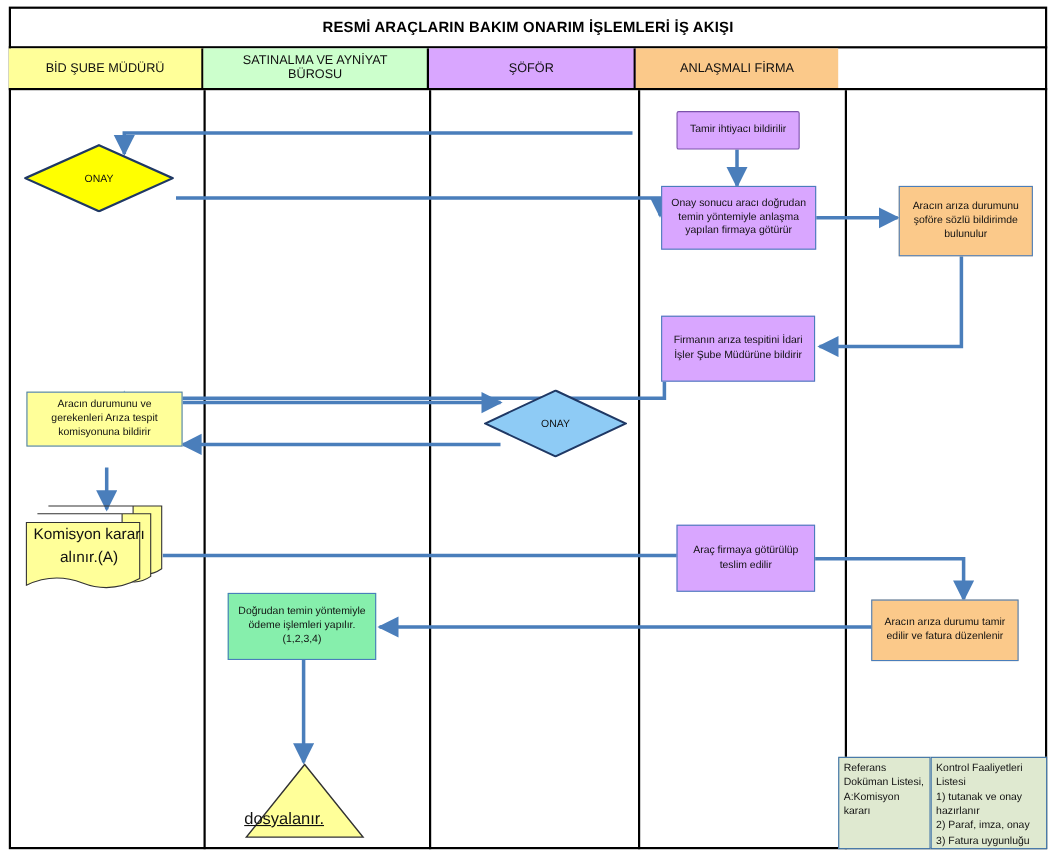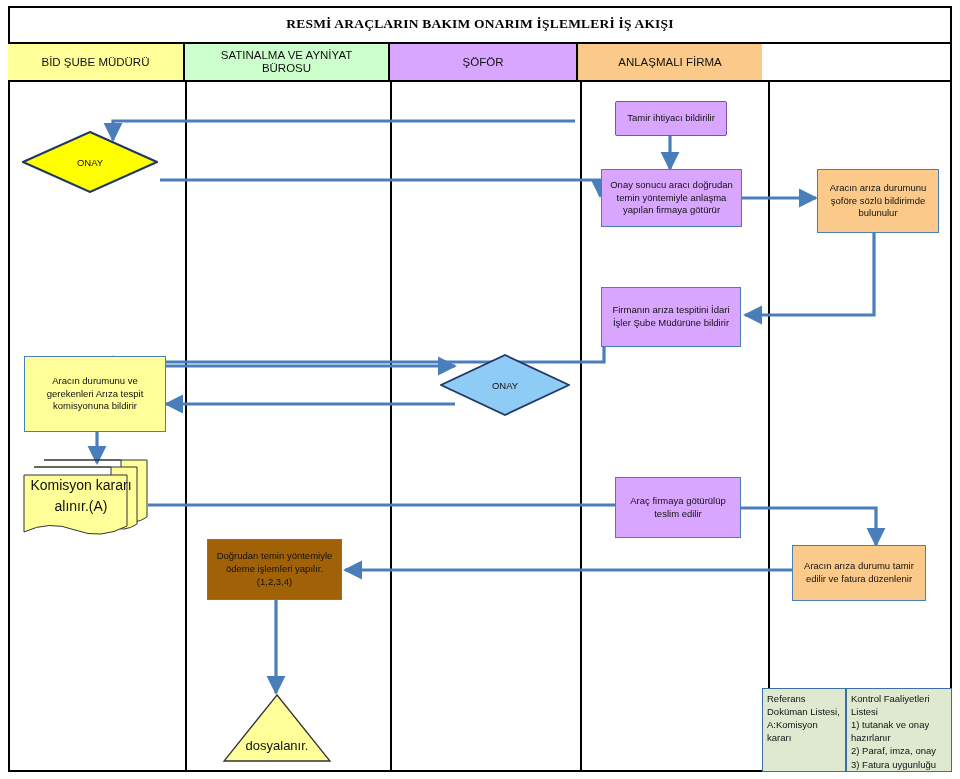--- a/index.html
+++ b/index.html
@@ -39,21 +39,20 @@
     display: flex;
     align-items: center;
     justify-content: center;
   }
   .title-text {
     font-size: 13.5px;
     font-weight: bold;
     letter-spacing: 0.2px;
     color: #000;
     text-align: right;
-    font-family: Liberation Serif, serif;
   }
 
   
   .header-row {
     position: absolute;
     left: 8px;
     top: 44px;
     width: 944px;
     height: 38px;
     display: flex;
@@ -131,23 +130,23 @@
     color: #111;
   }
 
   
   .tri { position: absolute; }
   .tri svg { position:absolute; left:0; top:0; }
   .tri .tri-label {
     position: absolute;
     left: 0; bottom: 10px;
     width: 100%;
-    text-align: center;
-    font-size: 13px;
-    color: #111;
+    font-size: 15px;
+    color: #111;
+    text-decoration: underline;
   }
 
   
   .ref-box {
     position: absolute;
     box-sizing: border-box;
     border: 1.6px solid #3a6ea5;
     background: #dfe9d0;
     font-size: 9.5px;
     line-height: 1.38;
@@ -253,21 +252,21 @@
   </div>
 
   <div class="node rect" style="left:817px;top:169px;width:122px;height:64px;background:#fbc98a">
     <span>Aracın arıza durumunu şoföre sözlü bildirimde bulunulur</span>
   </div>
 
   <div class="node rect" style="left:601px;top:287px;width:140px;height:60px;background:#d9a6ff">
     <span>Firmanın arıza tespitini İdari İşler Şube Müdürüne bildirir</span>
   </div>
 
-  <div class="node rect" style="left:24px;top:356px;width:142px;height:76px;background:#ffff99">
+  <div class="node rect" style="left:24px;top:356px;width:142px;height:50px;background:#ffff99">
     <span>Aracın durumunu ve gerekenleri Arıza tespit komisyonuna bildirir</span>
   </div>
 
   <div class="diamond-wrap" style="left:440px;top:354px;width:130px;height:62px">
     <svg width="130" height="62" viewBox="0 0 130 62" xmlns="http://www.w3.org/2000/svg">
       <polygon points="65,1 129,31 65,61 1,31" fill="#8ecbf5" stroke="#1f3864" stroke-width="1.8"></polygon>
     </svg>
     <div class="diamond-label">ONAY</div>
   </div>
 
@@ -277,21 +276,21 @@
       <path d="M12,10 H115 V67 q-13,9 -26,2 V10 Z" fill="#ffff99" stroke="#333" stroke-width="1"></path>
       <path d="M2,18 H105 V69 q-26,14 -52,4 q-26,-10 -51,2 V18 Z" fill="#ffff99" stroke="#333" stroke-width="1"></path>
     </svg>
     <div class="doc-label">Komisyon kararı alınır.(A)</div>
   </div>
 
   <div class="node rect" style="left:615px;top:477px;width:126px;height:61px;background:#d9a6ff">
     <span>Araç firmaya götürülüp teslim edilir</span>
   </div>
 
-  <div class="node rect" style="left:207px;top:539px;width:135px;height:61px;background:#a16207">
+  <div class="node rect" style="left:207px;top:539px;width:135px;height:61px;background:#86efac">
     <span>Doğrudan temin yöntemiyle ödeme işlemleri yapılır. (1,2,3,4)</span>
   </div>
 
   <div class="node rect" style="left:792px;top:545px;width:134px;height:56px;background:#fbc98a">
     <span>Aracın arıza durumu tamir edilir ve fatura düzenlenir</span>
   </div>
 
   <div class="tri" style="left:222px;top:693px;width:110px;height:70px">
     <svg width="110" height="70" viewBox="0 0 110 70" xmlns="http://www.w3.org/2000/svg">
       <polygon points="55,2 108,68 2,68" fill="#ffff99" stroke="#333" stroke-width="1.3"></polygon>

